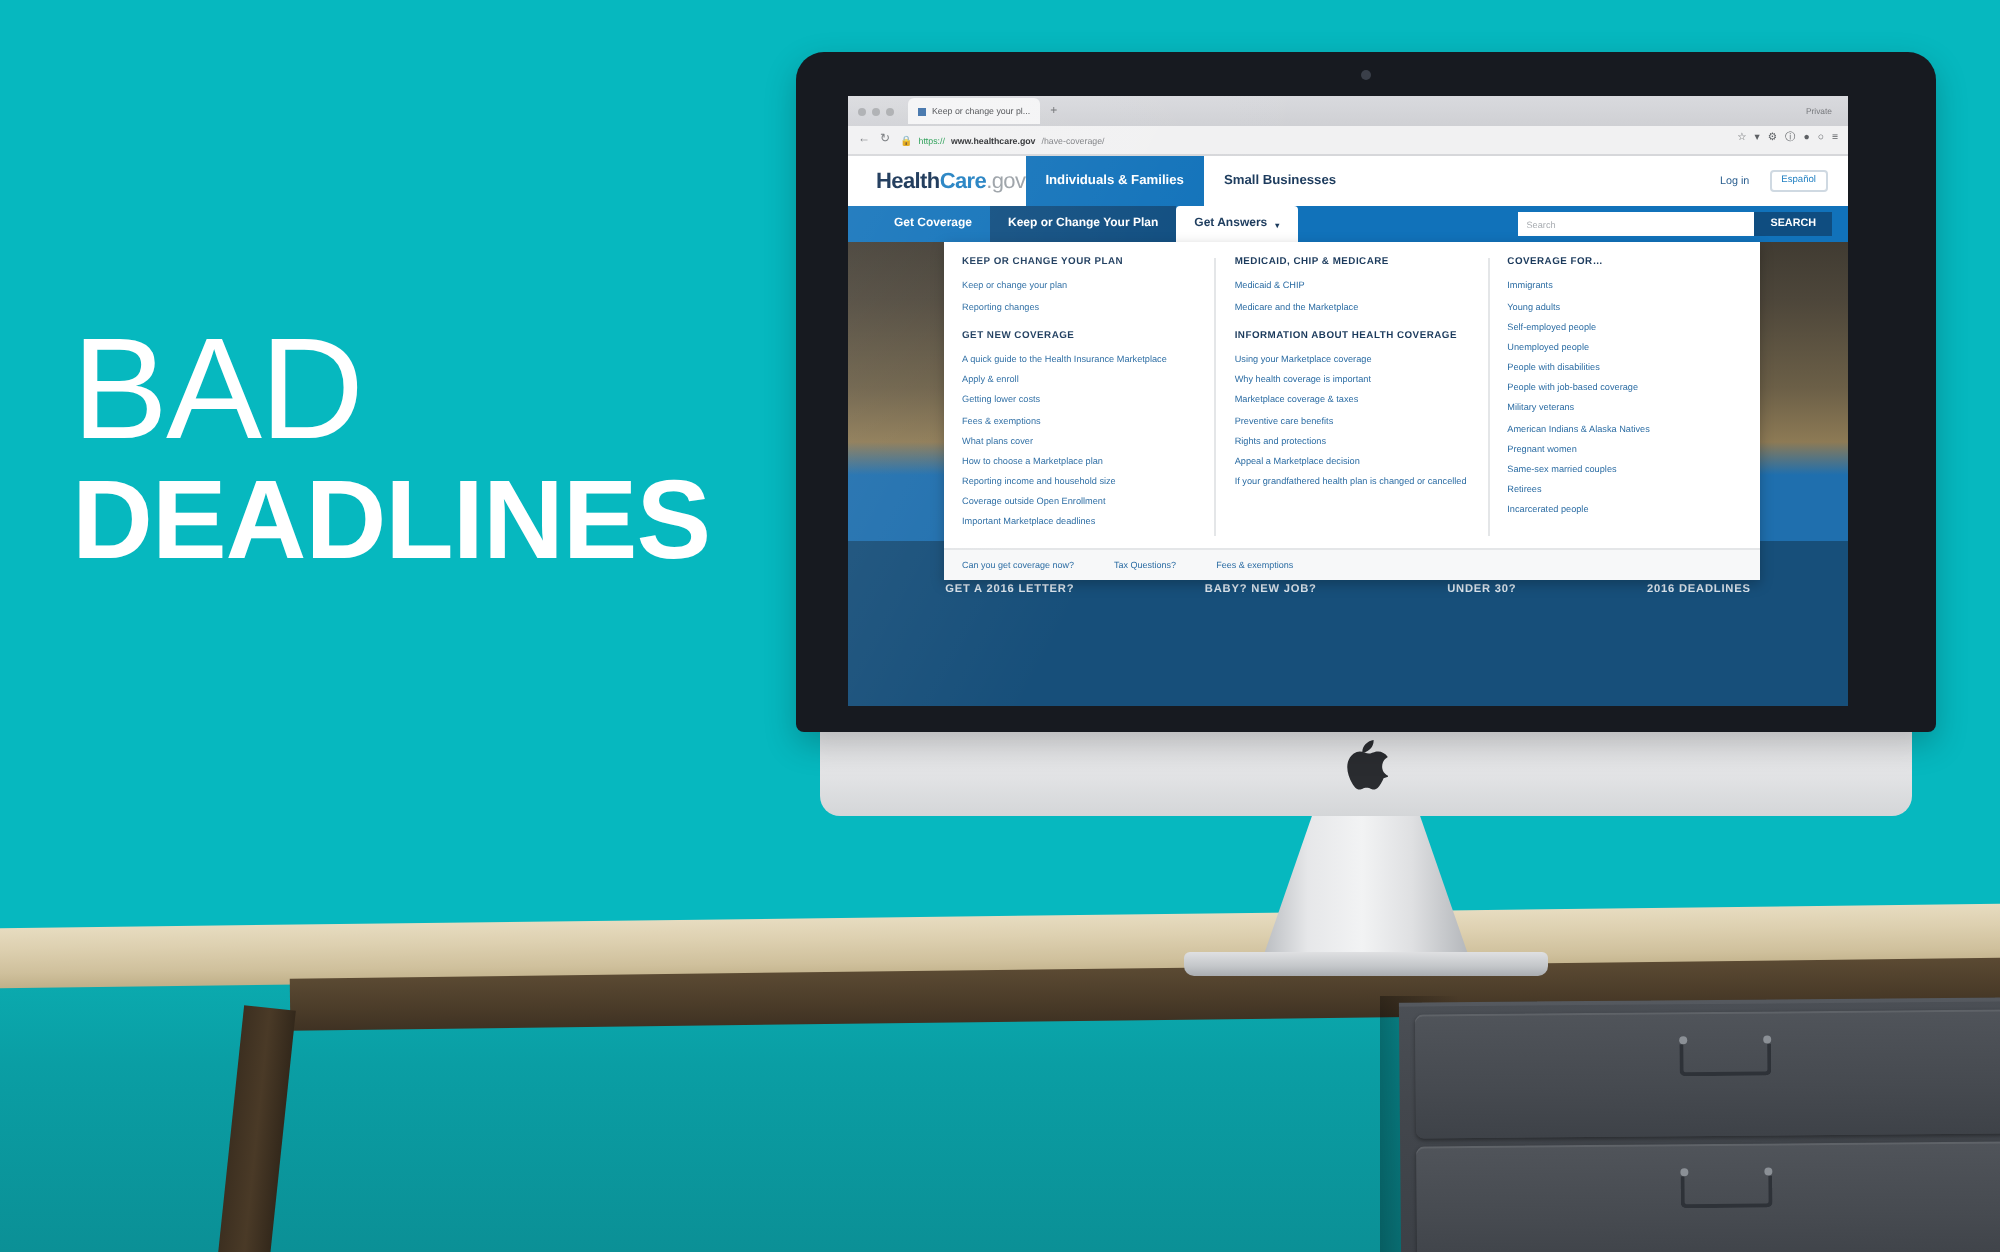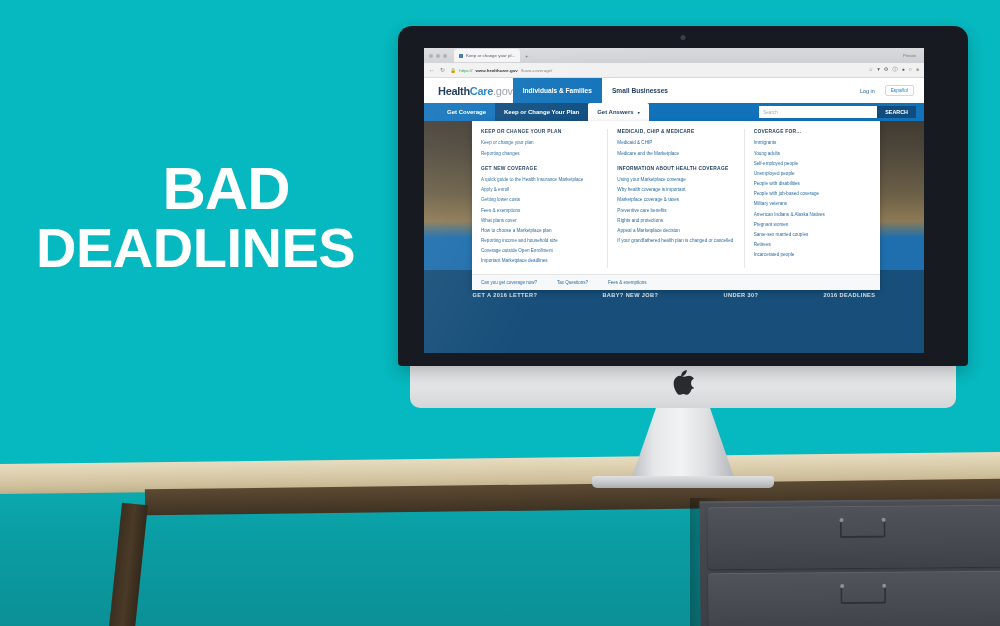--- a/index.html
+++ b/index.html
@@ -19,21 +19,21 @@
     background: linear-gradient(180deg, #0bb0b4 0%, #0a9ea4 40%, #0b9096 100%);
   }
 
   
   .headline {
     position: absolute; left: 36px; top: 160px; width: 380px;
     color: #ffffff; line-height: 0.98;
     -webkit-user-select: none; user-select: none;
   }
   .headline .l1 {
-    display: block; font-size: 60px; font-weight: 700; letter-spacing: -1px; text-align: center;
+    display: block; font-size: 72px; font-weight: 400; letter-spacing: -1px;
   }
   .headline .l2 {
     display: block; font-size: 56px; font-weight: 700; letter-spacing: -0.5px;
     margin-top: 2px;
   }
 
   
   #imac { position: absolute; left: 398px; top: 26px; width: 570px; height: 420px; }
 
   .monitor-body {

